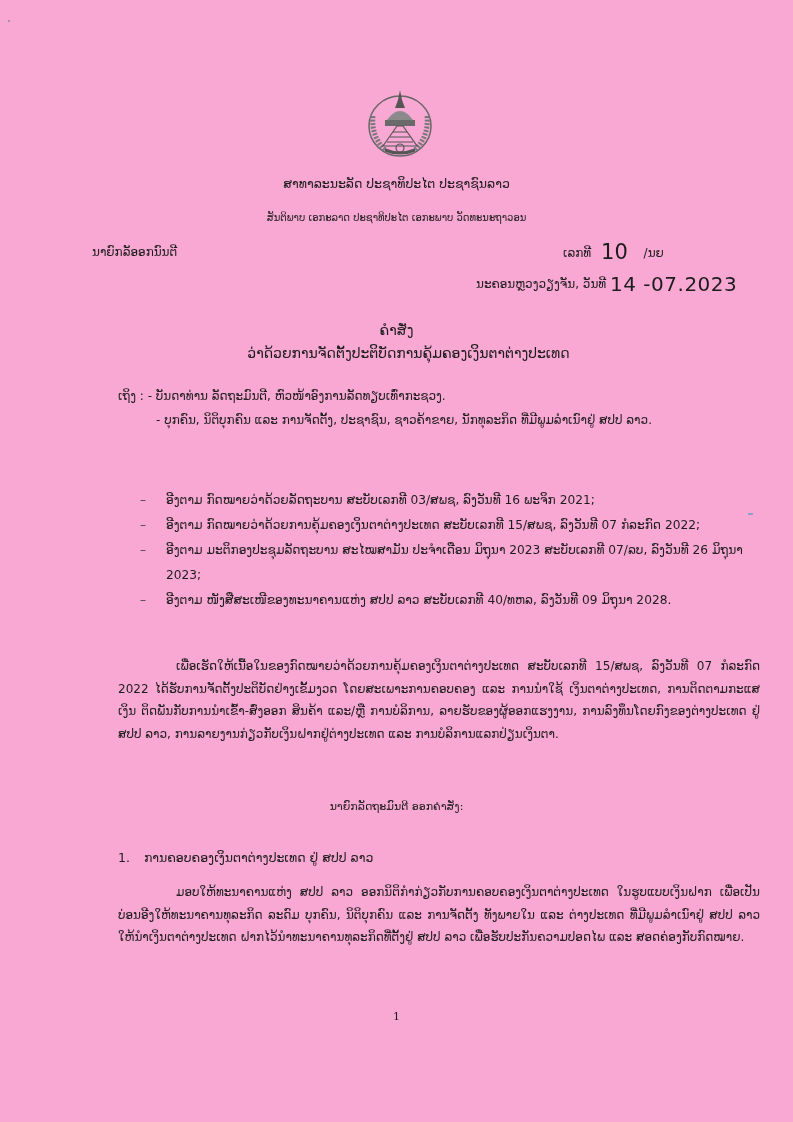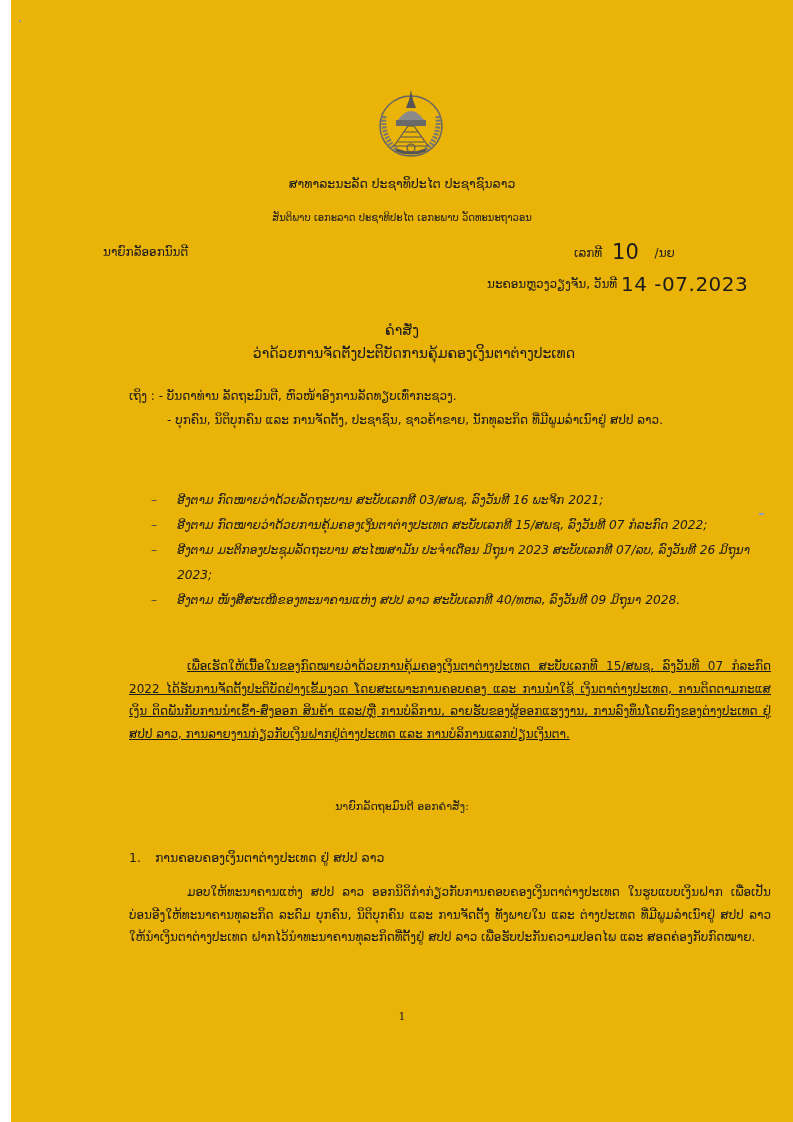--- a/index.html
+++ b/index.html
@@ -1,43 +1,43 @@
 <!DOCTYPE html>
 <html><head>
 <meta charset="utf-8">
 <style>
   html, body { margin: 0; padding: 0; background: #ffffff; }
   body {
     width: 793px; height: 1122px; position: relative; overflow: hidden;
     font-family: "DejaVu Sans", "Liberation Sans", sans-serif;
     color: #1c1c1c;
   }
-  .page { position: absolute; inset: 0; background: #eab308; margin-left: 11px; }
+  .page { position: absolute; inset: 0; background: #f9a8d4; }
   .emblem { position: absolute; left: 365px; top: 86px; width: 70px; height: 74px; }
   .center { position: absolute; left: 0; right: 0; text-align: center; }
   .hdr1 { top: 176px; font-size: 12.5px; }
   .hdr2 { top: 212px; font-size: 10px; }
   .abs { position: absolute; white-space: nowrap; }
   .sender { left: 92px; top: 245px; font-size: 12px; }
   .docno { left: 563px; top: 240px; font-size: 12px; }
   .docno .num { font-family: "DejaVu Sans", sans-serif; font-size: 21px; margin: 0 12px 0 6px; vertical-align: -2px; }
   .dateline { left: 476px; top: 272px; font-size: 12px; }
   .dateline .hand { font-family: "DejaVu Sans", sans-serif; font-size: 20px; vertical-align: -3px; letter-spacing: 0.5px; }
   .title { top: 322px; font-size: 14px; }
   .subtitle { top: 345px; font-size: 14px; padding-left: 24px; }
   .to-block { left: 118px; top: 384px; font-size: 12px; line-height: 24px; }
   .to-row { white-space: nowrap; }
   .to-row.sub { padding-left: 38px; }
   .refs { position: absolute; left: 140px; top: 488px; width: 620px; font-size: 12.2px; line-height: 25px; }
   .ref { display: flex; }
   .ref .dash { width: 26px; flex: 0 0 26px; color: #444; }
-  .ref .txt { flex: 1; font-style: italic; }
+  .ref .txt { flex: 1; }
   .para { position: absolute; left: 118px; width: 642px; font-size: 12px; line-height: 22.5px; text-align: justify; }
   .para .indent { display: inline-block; width: 58px; }
-  .p1 { top: 655px; text-decoration: underline; }
+  .p1 { top: 655px; }
   .decree { top: 800px; font-size: 11px; }
   .sec1 { left: 118px; top: 850px; font-size: 12.5px; }
   .sec1 .n { margin-right: 10px; }
   .p2 { top: 881px; }
   .pagenum { top: 1010px; font-size: 11px; font-family: "DejaVu Serif", serif; }
   .mark { position: absolute; left: 8px; top: 20px; width: 2px; height: 2px; background: #999; }
   .mark2 { position: absolute; left: 748px; top: 513px; width: 5px; height: 2px; background: #8ea0c8; }
 </style>
 </head>
 <body>

